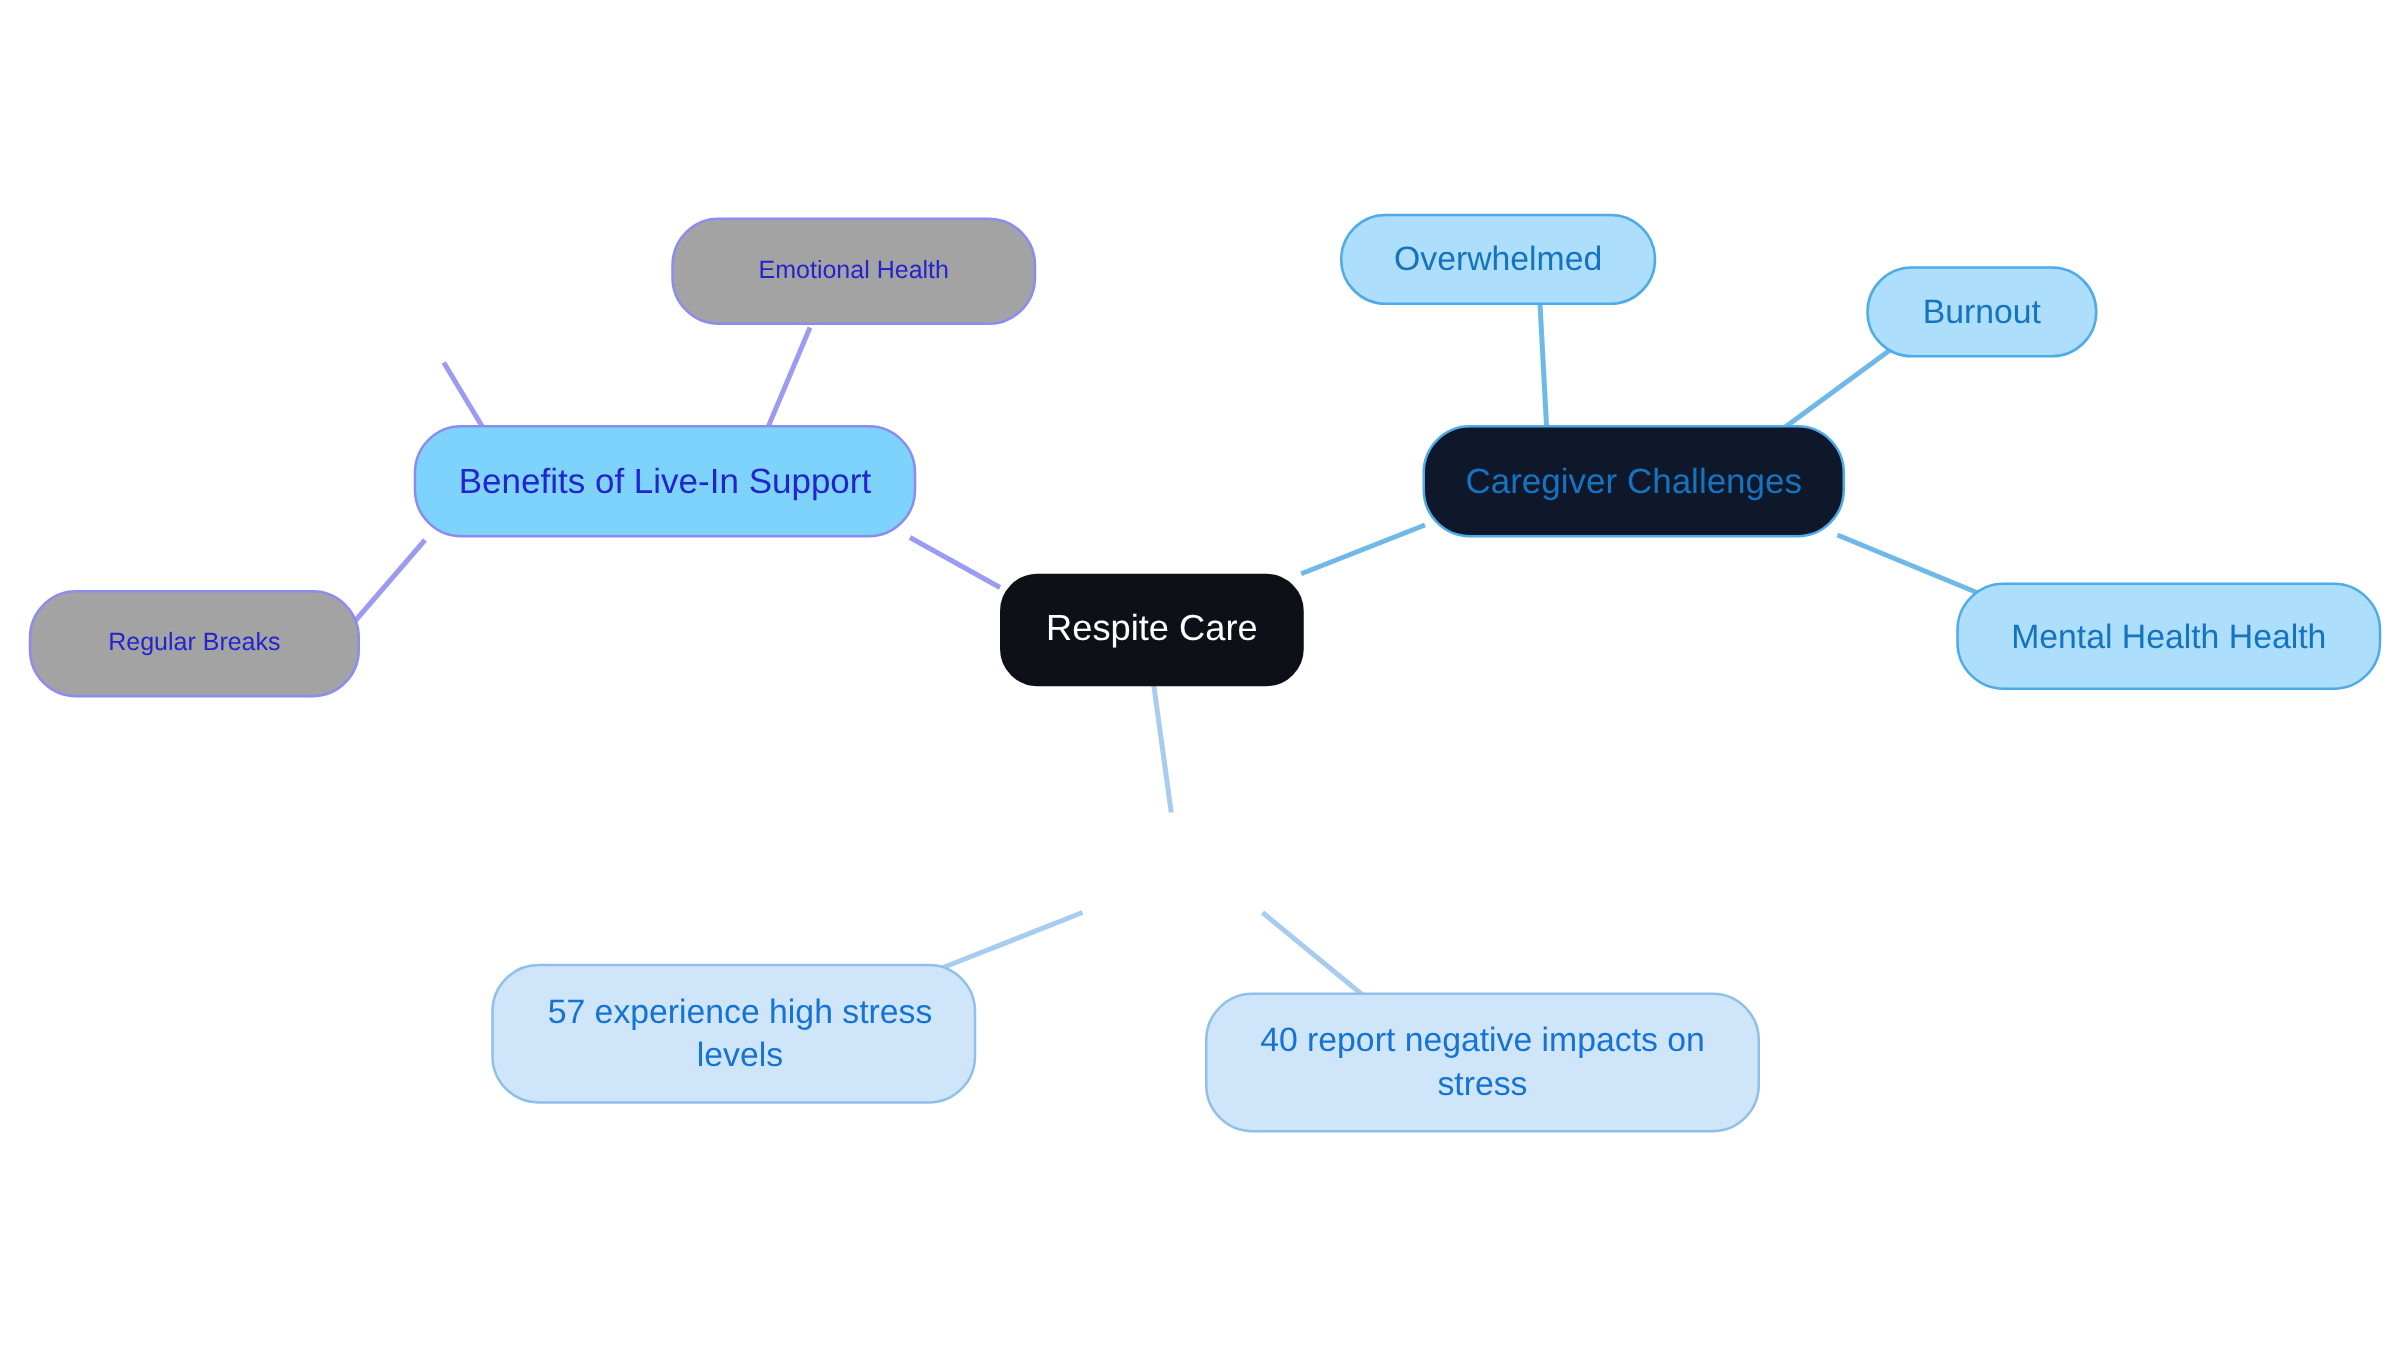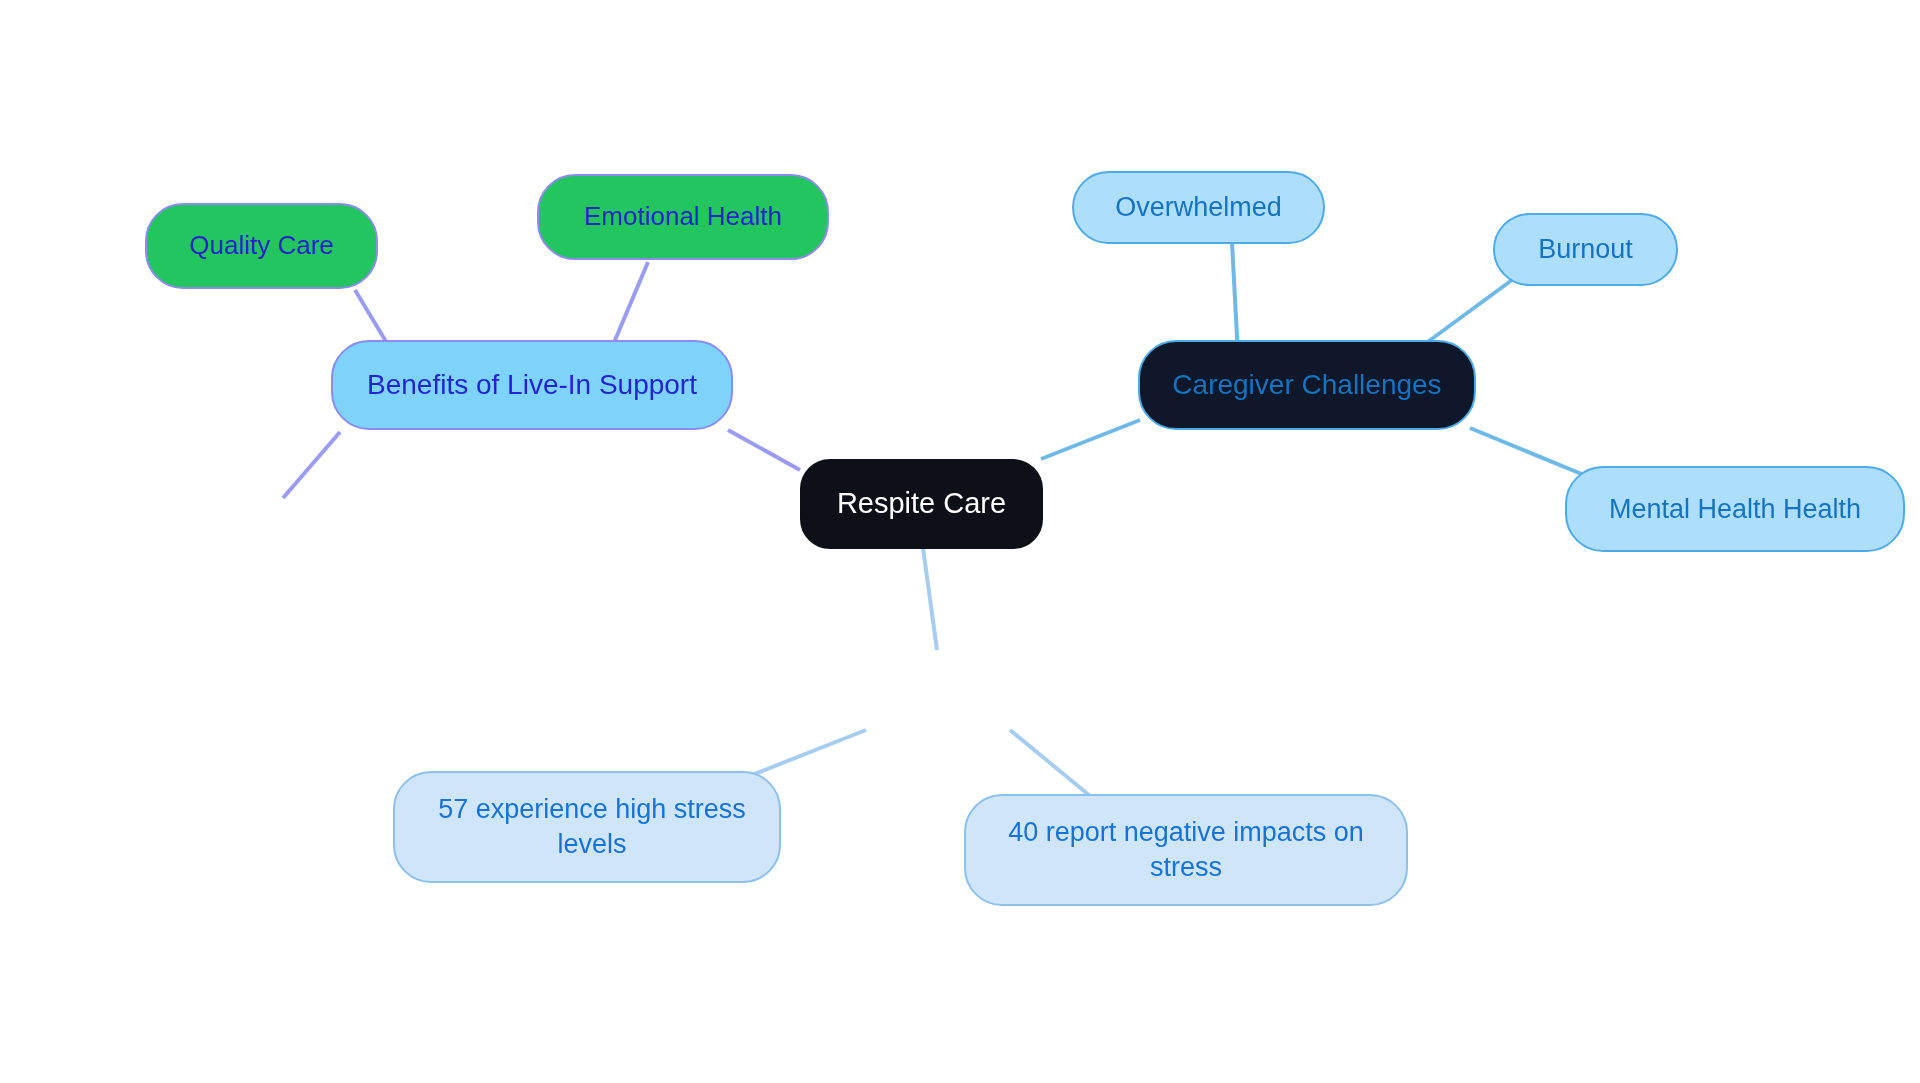--- a/index.html
+++ b/index.html
@@ -42,24 +42,24 @@
     white-space: pre-line;
   }
   .node-root {
     background: #0d1117;
     border-color: #0d1117;
     color: #ffffff;
     font-size: 29px;
     border-radius: 30px;
   }
   .node-purple {
-    background: #22c55e;
+    background: #a3a3a3;
     border-color: #8b8bf0;
     color: #2424cf;
-    font-size: 26px;
+    font-size: 20px;
   }
   .node-purple-branch {
     background: #7dd3fc;
     border-color: #8b8bf0;
     color: #2424cf;
     font-size: 28px;
   }
   .node-sky {
     background: #addefc;
     border-color: #4fabe8;
@@ -112,24 +112,24 @@
 
     <line x1="866" y1="730" x2="752" y2="775" stroke="#a6cdf0" stroke-width="4"></line>
 
     <line x1="1010" y1="730" x2="1095" y2="800" stroke="#a6cdf0" stroke-width="4"></line>
   </svg>
 
   <div class="node node-root" style="left:800px; top:459px; width:243px; height:90px;">Respite Care</div>
 
   <div class="node node-purple-branch" style="left:331px; top:340px; width:402px; height:90px;">Benefits of Live-In Support</div>
 
-  <div class="node node-purple" style="left:145px; top:203px; width:233px; height:86px;">Quality Care</div>
 
   <div class="node node-purple" style="left:537px; top:174px; width:292px; height:86px;">Emotional Health</div>
 
+  <div class="node node-purple" style="left:23px; top:472px; width:265px; height:86px;">Regular Breaks</div>
 
   <div class="node node-sky-branch" style="left:1138px; top:340px; width:338px; height:90px;">Caregiver Challenges</div>
 
   <div class="node node-sky" style="left:1072px; top:171px; width:253px; height:73px;">Overwhelmed</div>
 
   <div class="node node-sky" style="left:1493px; top:213px; width:185px; height:73px;">Burnout</div>
 
   <div class="node node-sky" style="left:1565px; top:466px; width:340px; height:86px;">Mental Health Health</div>
 
 

